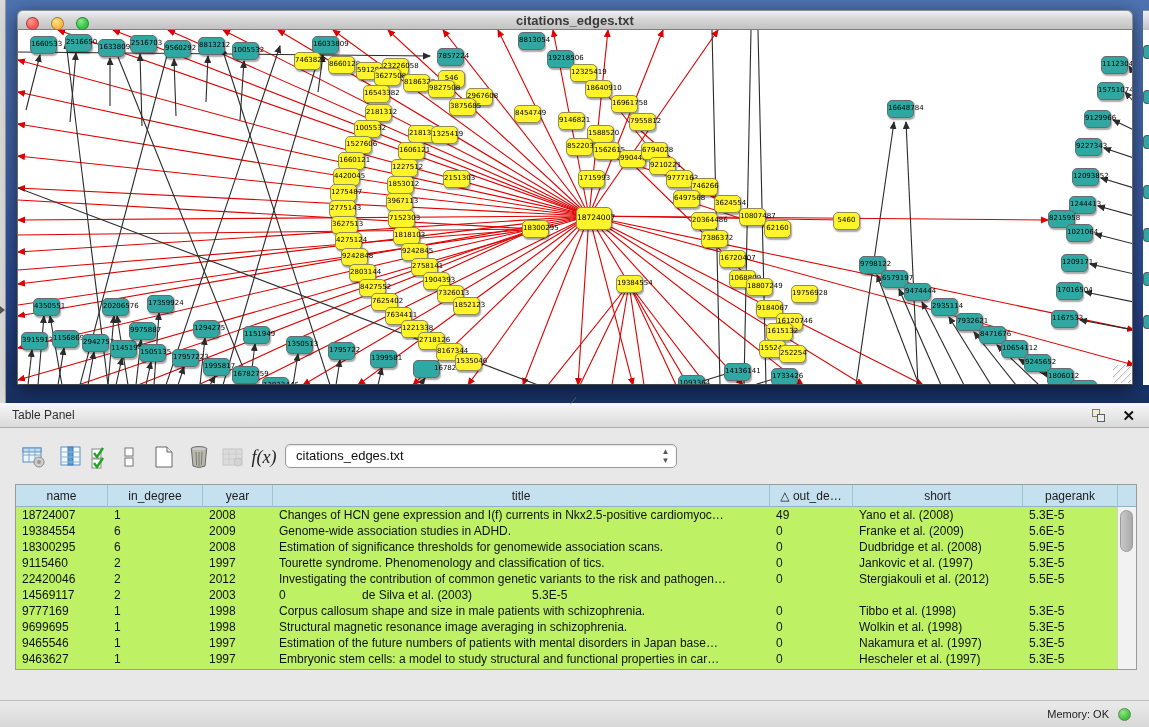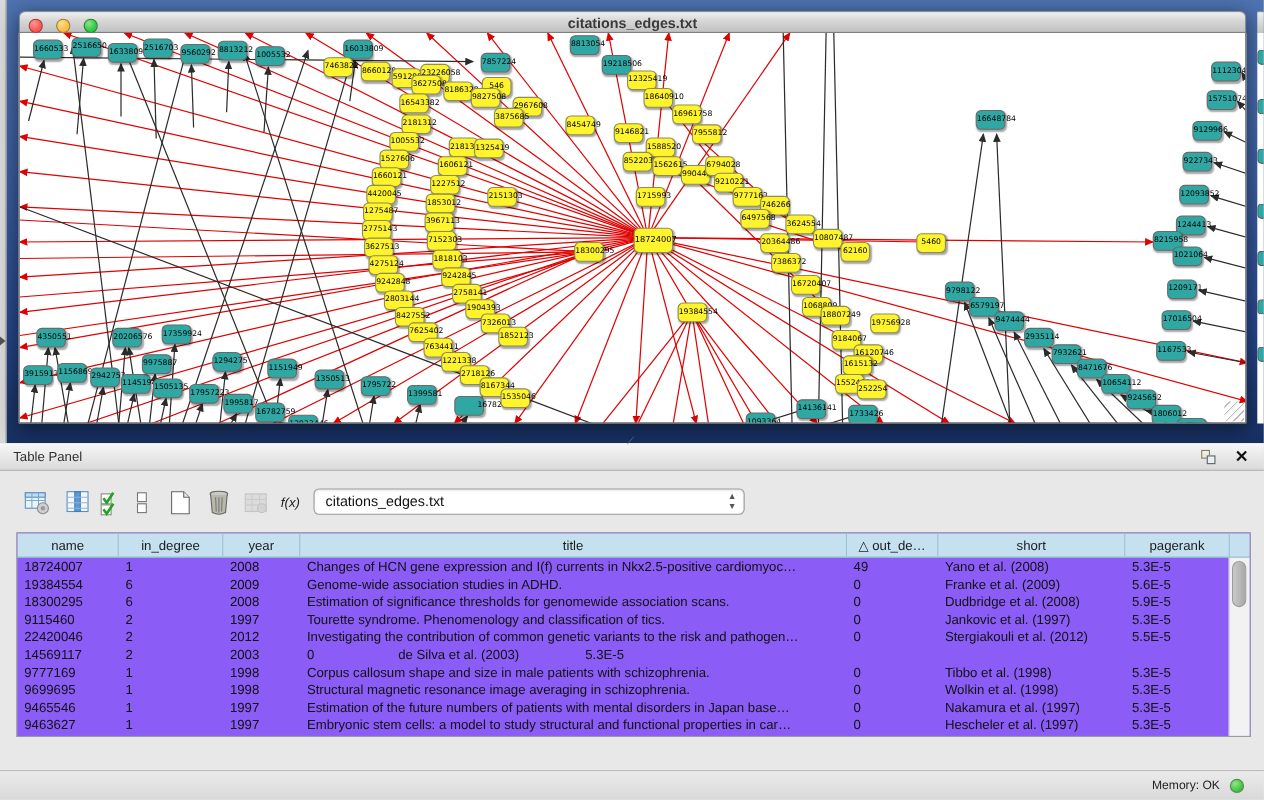--- a/index.html
+++ b/index.html
@@ -52,28 +52,28 @@
   #tp-title{position:absolute;left:12px;top:0;height:25px;line-height:25px;font-size:12px;color:#2f2f2f;}
   #tp-handle{position:absolute;left:570px;top:-6px;width:9px;height:9px;color:#777;font-size:9px;line-height:9px;}
   #float-icon{position:absolute;right:44px;top:6px;width:13px;height:13px;}
   #float-icon .sq1{position:absolute;left:0;top:0;width:8px;height:8px;border:1.5px solid #8a7f4a;}
   #float-icon .sq2{position:absolute;right:0;bottom:0;width:8px;height:8px;border:1.5px solid #55606e;background:#eee;}
   #close-icon{position:absolute;right:14px;top:2px;font-size:15px;font-weight:bold;color:#111;line-height:21px;}
 
   #toolbar{position:absolute;left:0;top:26px;width:100%;height:55px;}
   .tbtn{position:absolute;top:14px;width:28px;height:28px;border:none;background:transparent;padding:0;cursor:pointer;}
   .tico{display:block;margin:0 auto;}
-  #fx-btn{font-family:Liberation Sans, sans-serif;font-style:italic;font-size:12px;color:#222;}
+  #fx-btn{font-family:Liberation Serif, serif;font-style:italic;font-size:18px;color:#222;}
   #table-select{position:absolute;left:285px;top:15px;width:392px;height:24px;background:#fff;
       border:1px solid #9a9a9a;border-radius:5px;font-size:13px;color:#111;line-height:22px;padding-left:10px;
       box-shadow:inset 0 1px 2px rgba(0,0,0,.12);}
   #table-select .arrows{position:absolute;right:6px;top:2px;width:9px;height:20px;color:#555;}
   #table-select .arrows div{height:9px;font-size:8px;line-height:9px;text-align:center;}
 
-  #grid{position:absolute;left:15px;top:81px;width:1122px;height:186px;background:#8b5cf6;border:1px solid #9b9b9b;}
+  #grid{position:absolute;left:15px;top:81px;width:1122px;height:186px;background:#bef264;border:1px solid #9b9b9b;}
   #grid-header{display:flex;height:22px;background:#C5E1EF;border-bottom:1px solid #8FB3C6;}
   .hcell{height:22px;line-height:22px;font-size:12px;color:#1c1c1c;text-align:center;
          border-right:1px solid #9CC2D6;overflow:hidden;white-space:nowrap;}
   #grid-body{position:relative;}
   .grow{display:flex;height:16px;}
   .gcell{height:16px;line-height:16px;font-size:12px;color:#111;padding-left:6px;
          overflow:hidden;white-space:nowrap;}
   #vscroll{position:absolute;right:0px;top:22px;width:19px;height:162px;background:#F2F2F2;border-left:1px solid #CFCFCF;}
   #vthumb{position:absolute;left:2px;top:3px;width:13px;height:42px;border-radius:7px;
       background:linear-gradient(90deg,#C9C9C9,#A9A9A9);border:1px solid #9a9a9a;}

